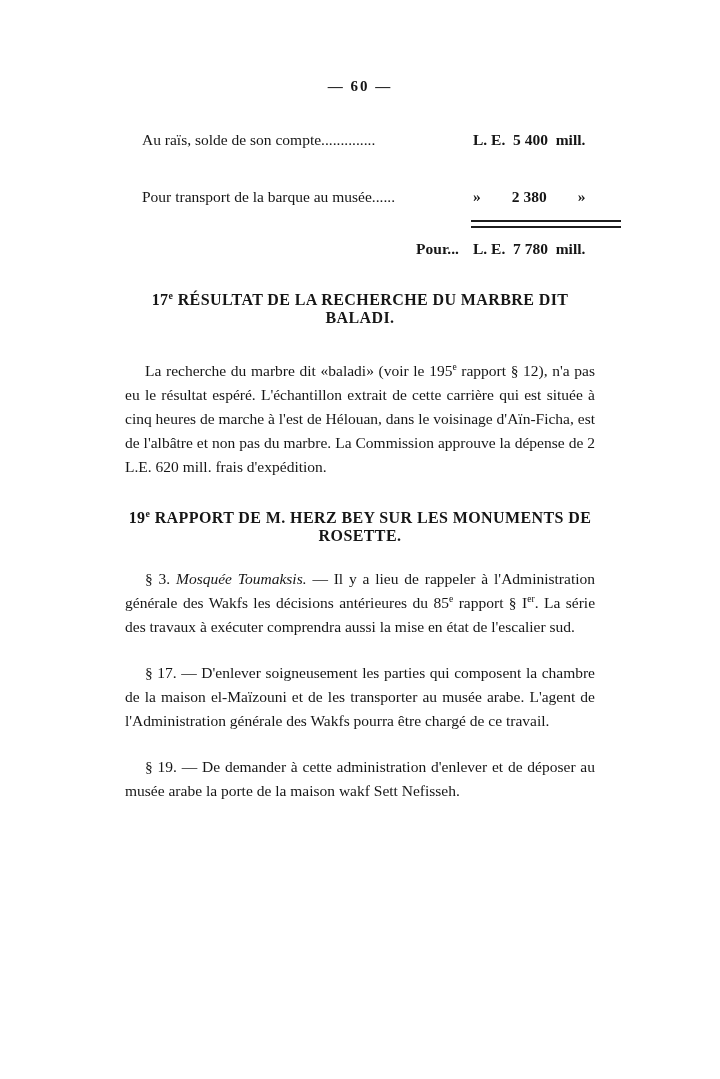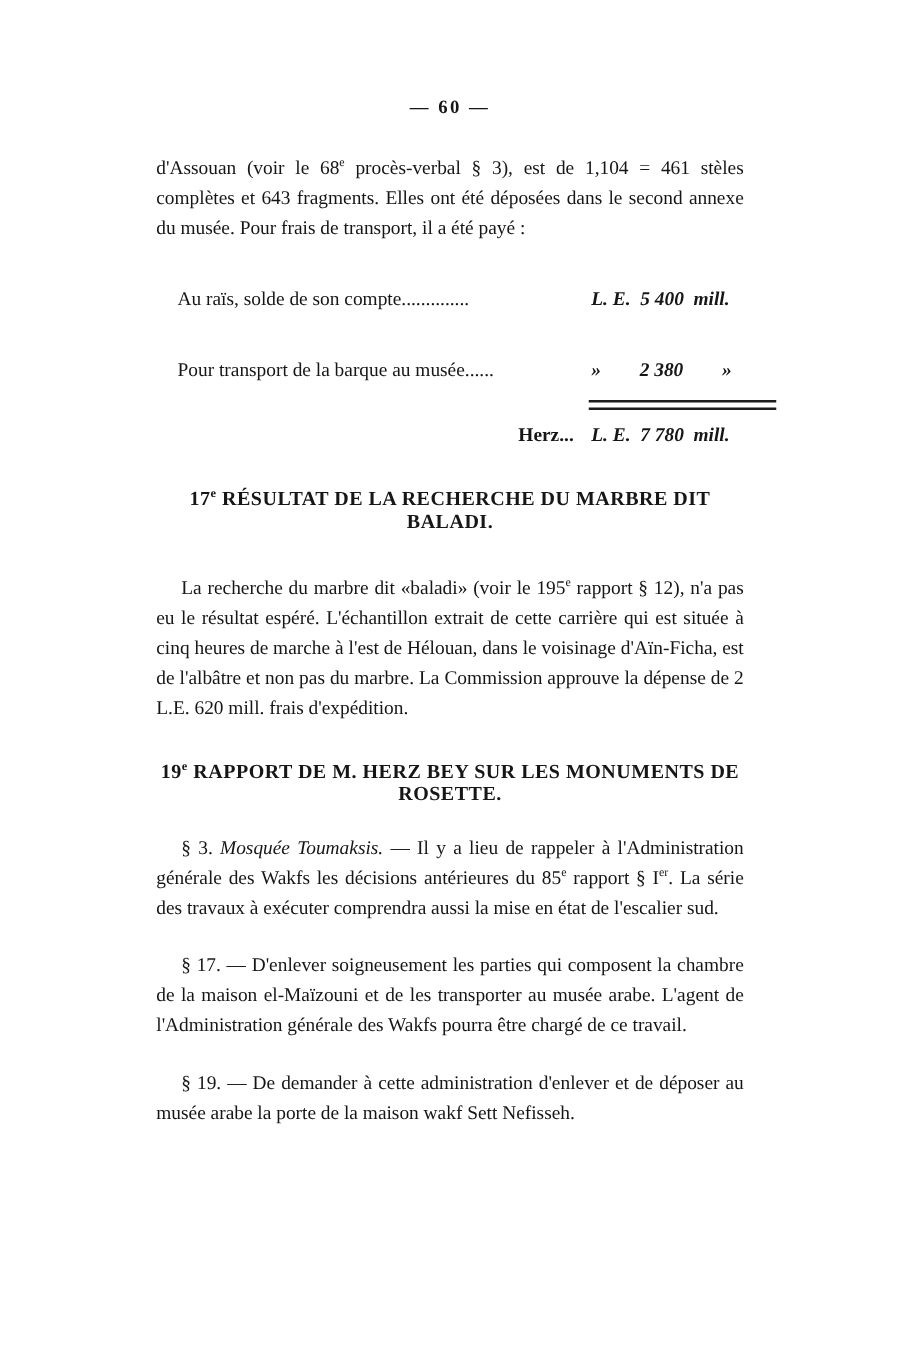--- a/index.html
+++ b/index.html
@@ -42,21 +42,20 @@
   .account {
     margin: 16px -26px 0 17px;
   }
   .account-row { display: flex; line-height: 24px; margin-top: 33px; }
   .account-label { flex: 1; text-align: left; white-space: pre; overflow: hidden; }
   .account-amount {
     width: 148px;
     white-space: pre;
     font-weight: bold;
     text-align: left;
-    font-style: italic;
   }
   .double-rule {
     width: 150px;
     height: 8px;
     margin-left: auto;
     margin-top: 11px;
     border-top: 2.5px solid #1d1d1d;
     border-bottom: 2.5px solid #1d1d1d;
   }
   .account-total {
@@ -79,34 +78,33 @@
 </style>
 </head>
 <body>
 
 <div class="page">
 
   <div class="page-number">— 60 —</div>
 
   <div class="text-block">
 
-    <p class="para"><span>d'Assouan (voir le 68</span><sup>e</sup><span> procès-verbal § 3), est de 1,104 = 461 stèles complètes et 643 fragments. Elles ont été déposées dans le second annexe du musée. Pour frais de transport, il a été payé :</span></p>
 
     <div class="account">
       <div class="account-row">
         <span class="account-label">Au raïs, solde de son compte..............</span>
         <span class="account-amount">L. E.  5 400  mill.</span>
       </div>
       <div class="account-row">
         <span class="account-label">Pour transport de la barque au musée......</span>
         <span class="account-amount">»        2 380        »</span>
       </div>
       <div class="double-rule"></div>
       <div class="account-total">
-        <span class="total-label">Herz...</span>
+        <span class="total-label">Pour...</span>
         <span class="account-amount">L. E.  7 780  mill.</span>
       </div>
     </div>
 
     <h2 class="section-heading"><span>17</span><sup>e</sup><span> RÉSULTAT DE LA RECHERCHE DU MARBRE DIT BALADI.</span></h2>
 
     <p class="para indent"><span>La recherche du marbre dit «baladi» (voir le 195</span><sup>e</sup><span> rapport § 12), n'a pas eu le résultat espéré. L'échantillon extrait de cette carrière qui est située à cinq heures de marche à l'est de Hélouan, dans le voisinage d'Aïn-Ficha, est de l'albâtre et non pas du marbre. La Commission approuve la dépense de 2 L.E. 620 mill. frais d'expédition.</span></p>
 
     <h2 class="section-heading"><span>19</span><sup>e</sup><span> RAPPORT DE M. HERZ BEY SUR LES MONUMENTS DE ROSETTE.</span></h2>
 

